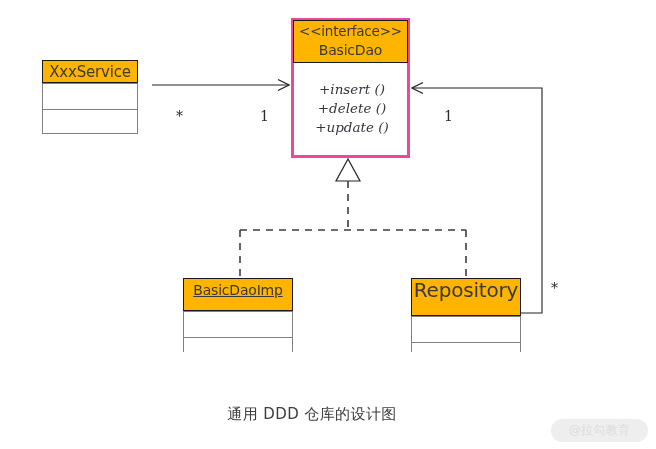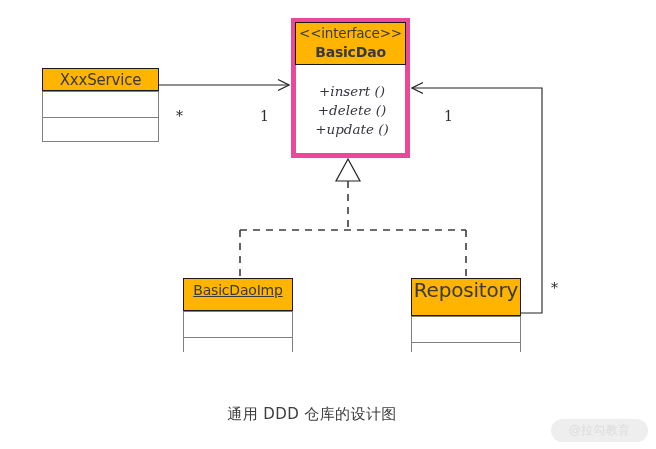--- a/index.html
+++ b/index.html
@@ -46,56 +46,56 @@
     border-top: 1px solid #808080;
     background: #ffffff;
   }
 
   
   #iface-basicdao {
     left: 291px;
     top: 18px;
     width: 119px;
     height: 140px;
-    border: 5px solid #ec4899;
+    border: 3px solid #ec4899;
   }
   #iface-basicdao .hdr {
     height: 43px;
     border: 1px solid #1a1a1a;
     padding-top: 1px;
   }
   #iface-basicdao .stereotype {
     display: block;
     font-size: 13.5px;
     line-height: 19px;
     font-weight: normal;
   }
   #iface-basicdao .ifname {
     display: block;
     font-size: 14px;
     line-height: 19px;
-    font-weight: bold;
+    font-weight: normal;
   }
   .methods {
     padding: 1px 0 0 3px;
   }
   .methods li {
     list-style: none;
     margin: 0;
     padding: 0;
     font-family: "DejaVu Serif", serif;
     font-style: italic;
     font-size: 13.5px;
     line-height: 19.2px;
     color: #35353f;
     white-space: nowrap;
     text-align: center;
   }
 
-  #cls-xxxservice { left: 42px; top: 68px; width: 117px; height: 74px; }
+  #cls-xxxservice { left: 42px; top: 60px; width: 96px; height: 74px; }
   #cls-xxxservice .hdr { height: 23px; font-size: 15px; line-height: 22px; }
   #cls-xxxservice .c1 { height: 26px; }
   #cls-xxxservice .c2 { height: 24px; }
 
   #cls-basicdaoimp { left: 183px; top: 278px; width: 110px; height: 74px; }
   #cls-basicdaoimp .hdr { height: 33px; font-size: 14px; line-height: 22px; text-decoration: underline; }
   #cls-basicdaoimp .c1 { height: 26px; }
   #cls-basicdaoimp .c2 { height: 24px; }
 
   #cls-repository { left: 411px; top: 278px; width: 110px; height: 74px; }

